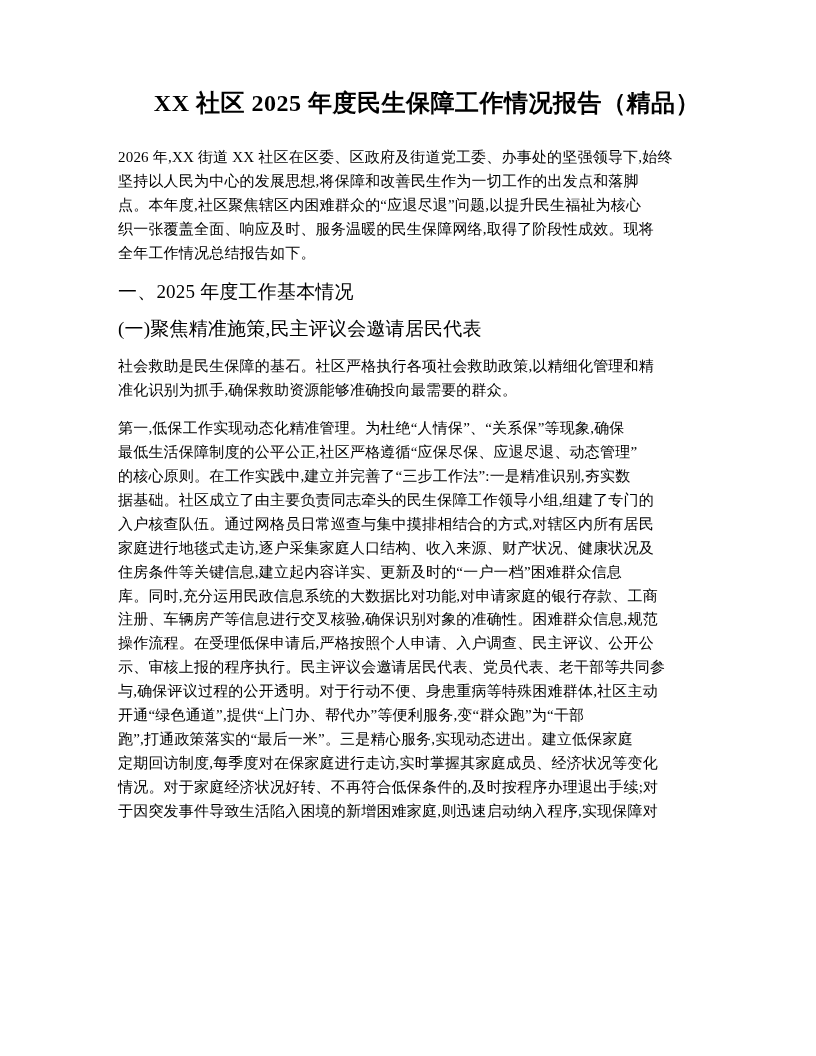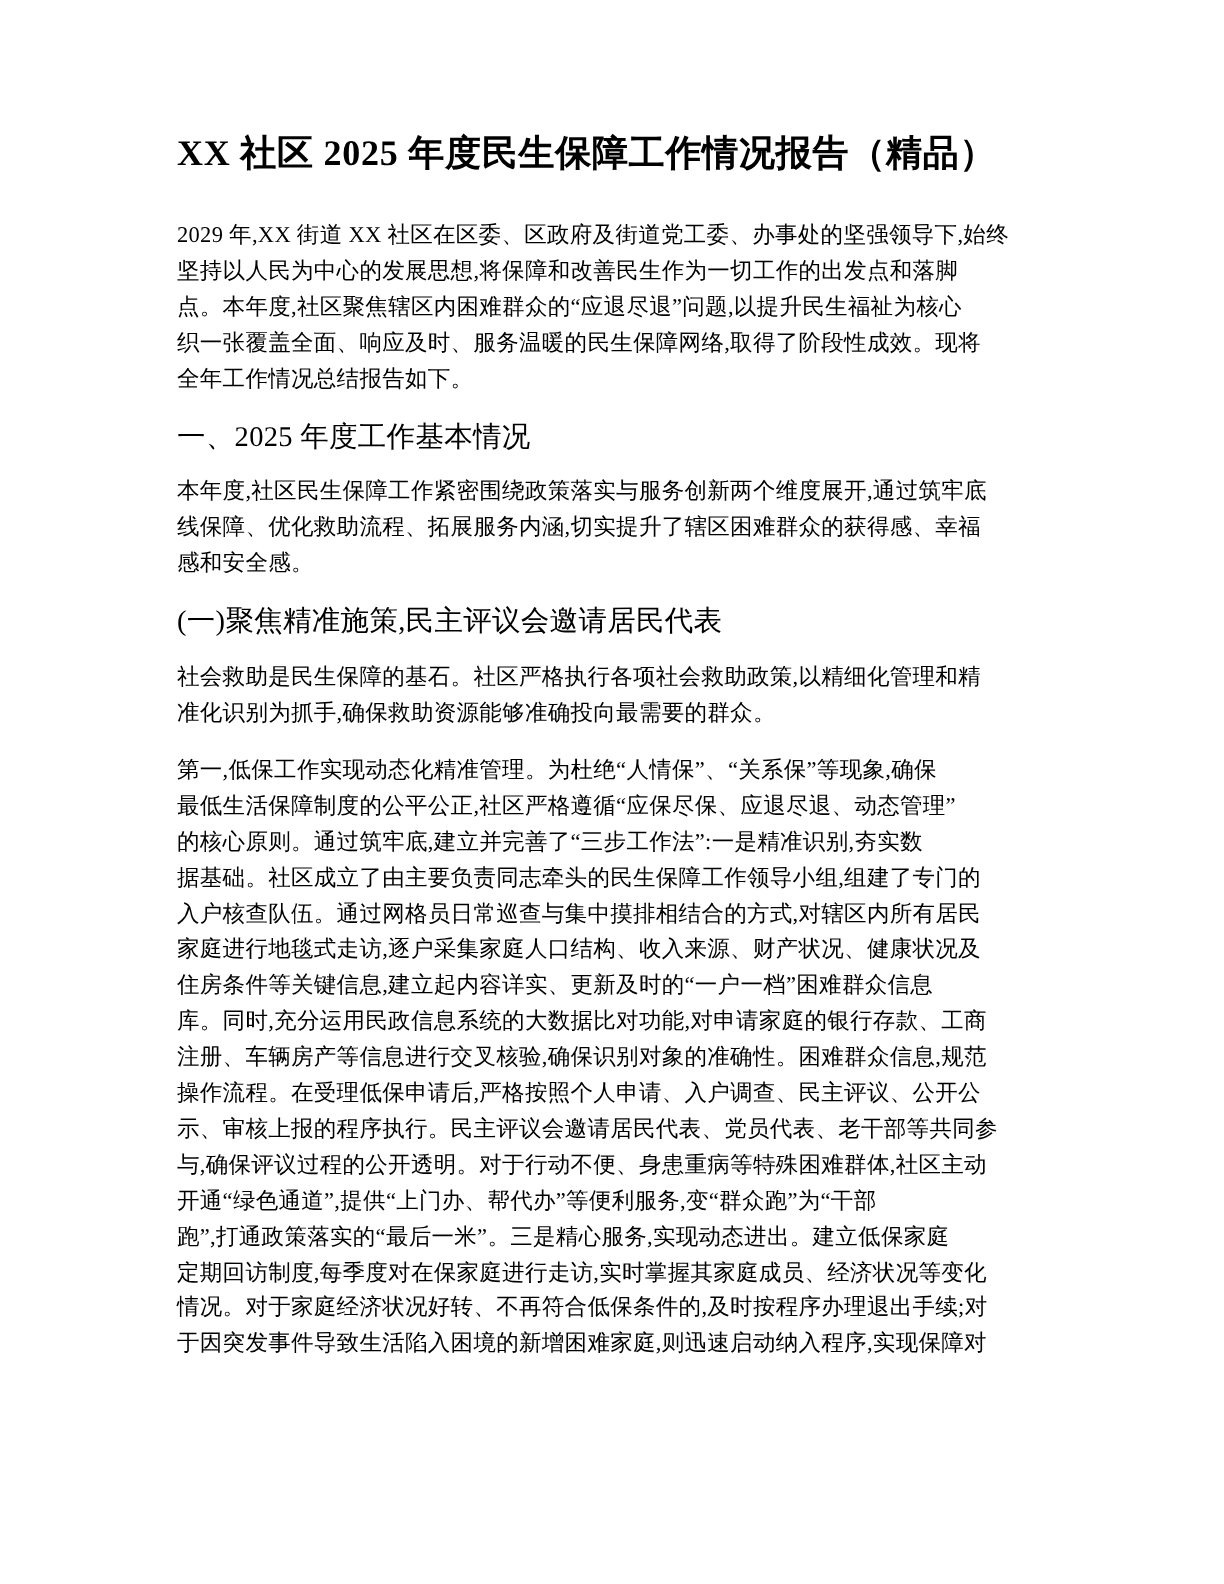--- a/index.html
+++ b/index.html
@@ -19,21 +19,21 @@
     width: 816px;
     height: 1056px;
     padding: 86px 116px 40px 118px;
     background: #ffffff;
     overflow: hidden;
   }
   .doc-title {
     font-size: 24px;
     font-weight: 700;
     line-height: 34px;
-    text-align: left;
+    text-align: right;
     margin: 0 0 26px 0;
     white-space: nowrap;
     letter-spacing: 0.5px;
   }
   .block {
     margin: 0 0 14px 0;
   }
   .line {
     font-size: 15px;
     line-height: 23.9px;
@@ -49,46 +49,41 @@
   }
 </style>
 </head>
 <body>
 
 <div class="page">
 
   <h1 class="doc-title">XX 社区 2025 年度民生保障工作情况报告（精品）</h1>
 
   <div class="block">
-    <div class="line">2029 年,XX 街道 XX 社区在区委、区政府及街道党工委、办事处的坚强领导下,始终</div>
+    <div class="line">2026 年,XX 街道 XX 社区在区委、区政府及街道党工委、办事处的坚强领导下,始终</div>
     <div class="line">坚持以人民为中心的发展思想,将保障和改善民生作为一切工作的出发点和落脚</div>
     <div class="line">点。本年度,社区聚焦辖区内困难群众的“应退尽退”问题,以提升民生福祉为核心</div>
     <div class="line">织一张覆盖全面、响应及时、服务温暖的民生保障网络,取得了阶段性成效。现将</div>
     <div class="line">全年工作情况总结报告如下。</div>
   </div>
 
   <div class="heading">一、2025 年度工作基本情况</div>
 
-  <div class="block">
-    <div class="line">本年度,社区民生保障工作紧密围绕政策落实与服务创新两个维度展开,通过筑牢底</div>
-    <div class="line">线保障、优化救助流程、拓展服务内涵,切实提升了辖区困难群众的获得感、幸福</div>
-    <div class="line">感和安全感。</div>
-  </div>
 
   <div class="heading">(一)聚焦精准施策,民主评议会邀请居民代表</div>
 
   <div class="block">
     <div class="line">社会救助是民生保障的基石。社区严格执行各项社会救助政策,以精细化管理和精</div>
     <div class="line">准化识别为抓手,确保救助资源能够准确投向最需要的群众。</div>
   </div>
 
   <div class="block">
     <div class="line">第一,低保工作实现动态化精准管理。为杜绝“人情保”、“关系保”等现象,确保</div>
     <div class="line">最低生活保障制度的公平公正,社区严格遵循“应保尽保、应退尽退、动态管理”</div>
-    <div class="line">的核心原则。通过筑牢底,建立并完善了“三步工作法”:一是精准识别,夯实数</div>
+    <div class="line">的核心原则。在工作实践中,建立并完善了“三步工作法”:一是精准识别,夯实数</div>
     <div class="line">据基础。社区成立了由主要负责同志牵头的民生保障工作领导小组,组建了专门的</div>
     <div class="line">入户核查队伍。通过网格员日常巡查与集中摸排相结合的方式,对辖区内所有居民</div>
     <div class="line">家庭进行地毯式走访,逐户采集家庭人口结构、收入来源、财产状况、健康状况及</div>
     <div class="line">住房条件等关键信息,建立起内容详实、更新及时的“一户一档”困难群众信息</div>
     <div class="line">库。同时,充分运用民政信息系统的大数据比对功能,对申请家庭的银行存款、工商</div>
     <div class="line">注册、车辆房产等信息进行交叉核验,确保识别对象的准确性。困难群众信息,规范</div>
     <div class="line">操作流程。在受理低保申请后,严格按照个人申请、入户调查、民主评议、公开公</div>
     <div class="line">示、审核上报的程序执行。民主评议会邀请居民代表、党员代表、老干部等共同参</div>
     <div class="line">与,确保评议过程的公开透明。对于行动不便、身患重病等特殊困难群体,社区主动</div>
     <div class="line">开通“绿色通道”,提供“上门办、帮代办”等便利服务,变“群众跑”为“干部</div>

